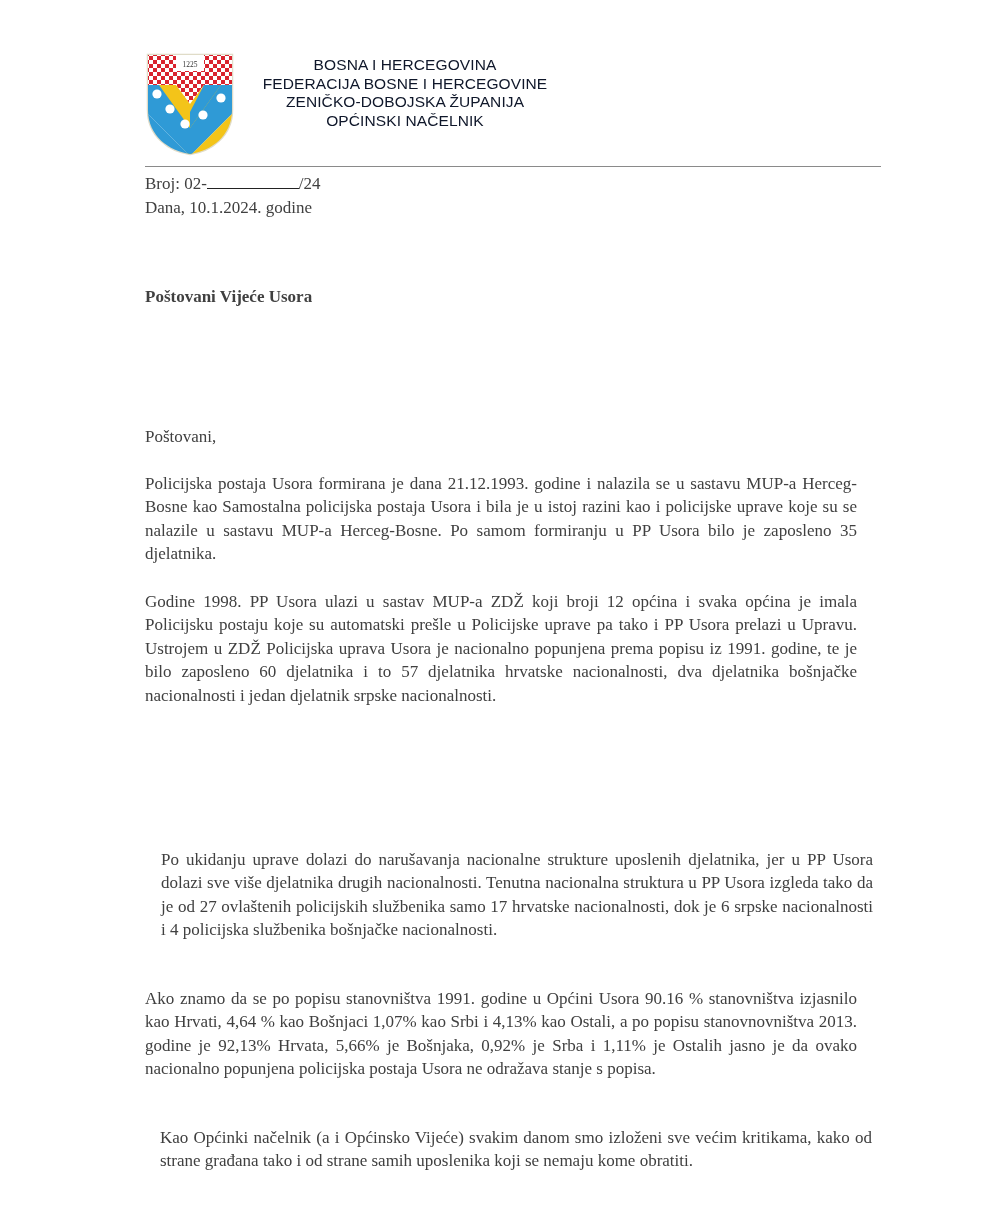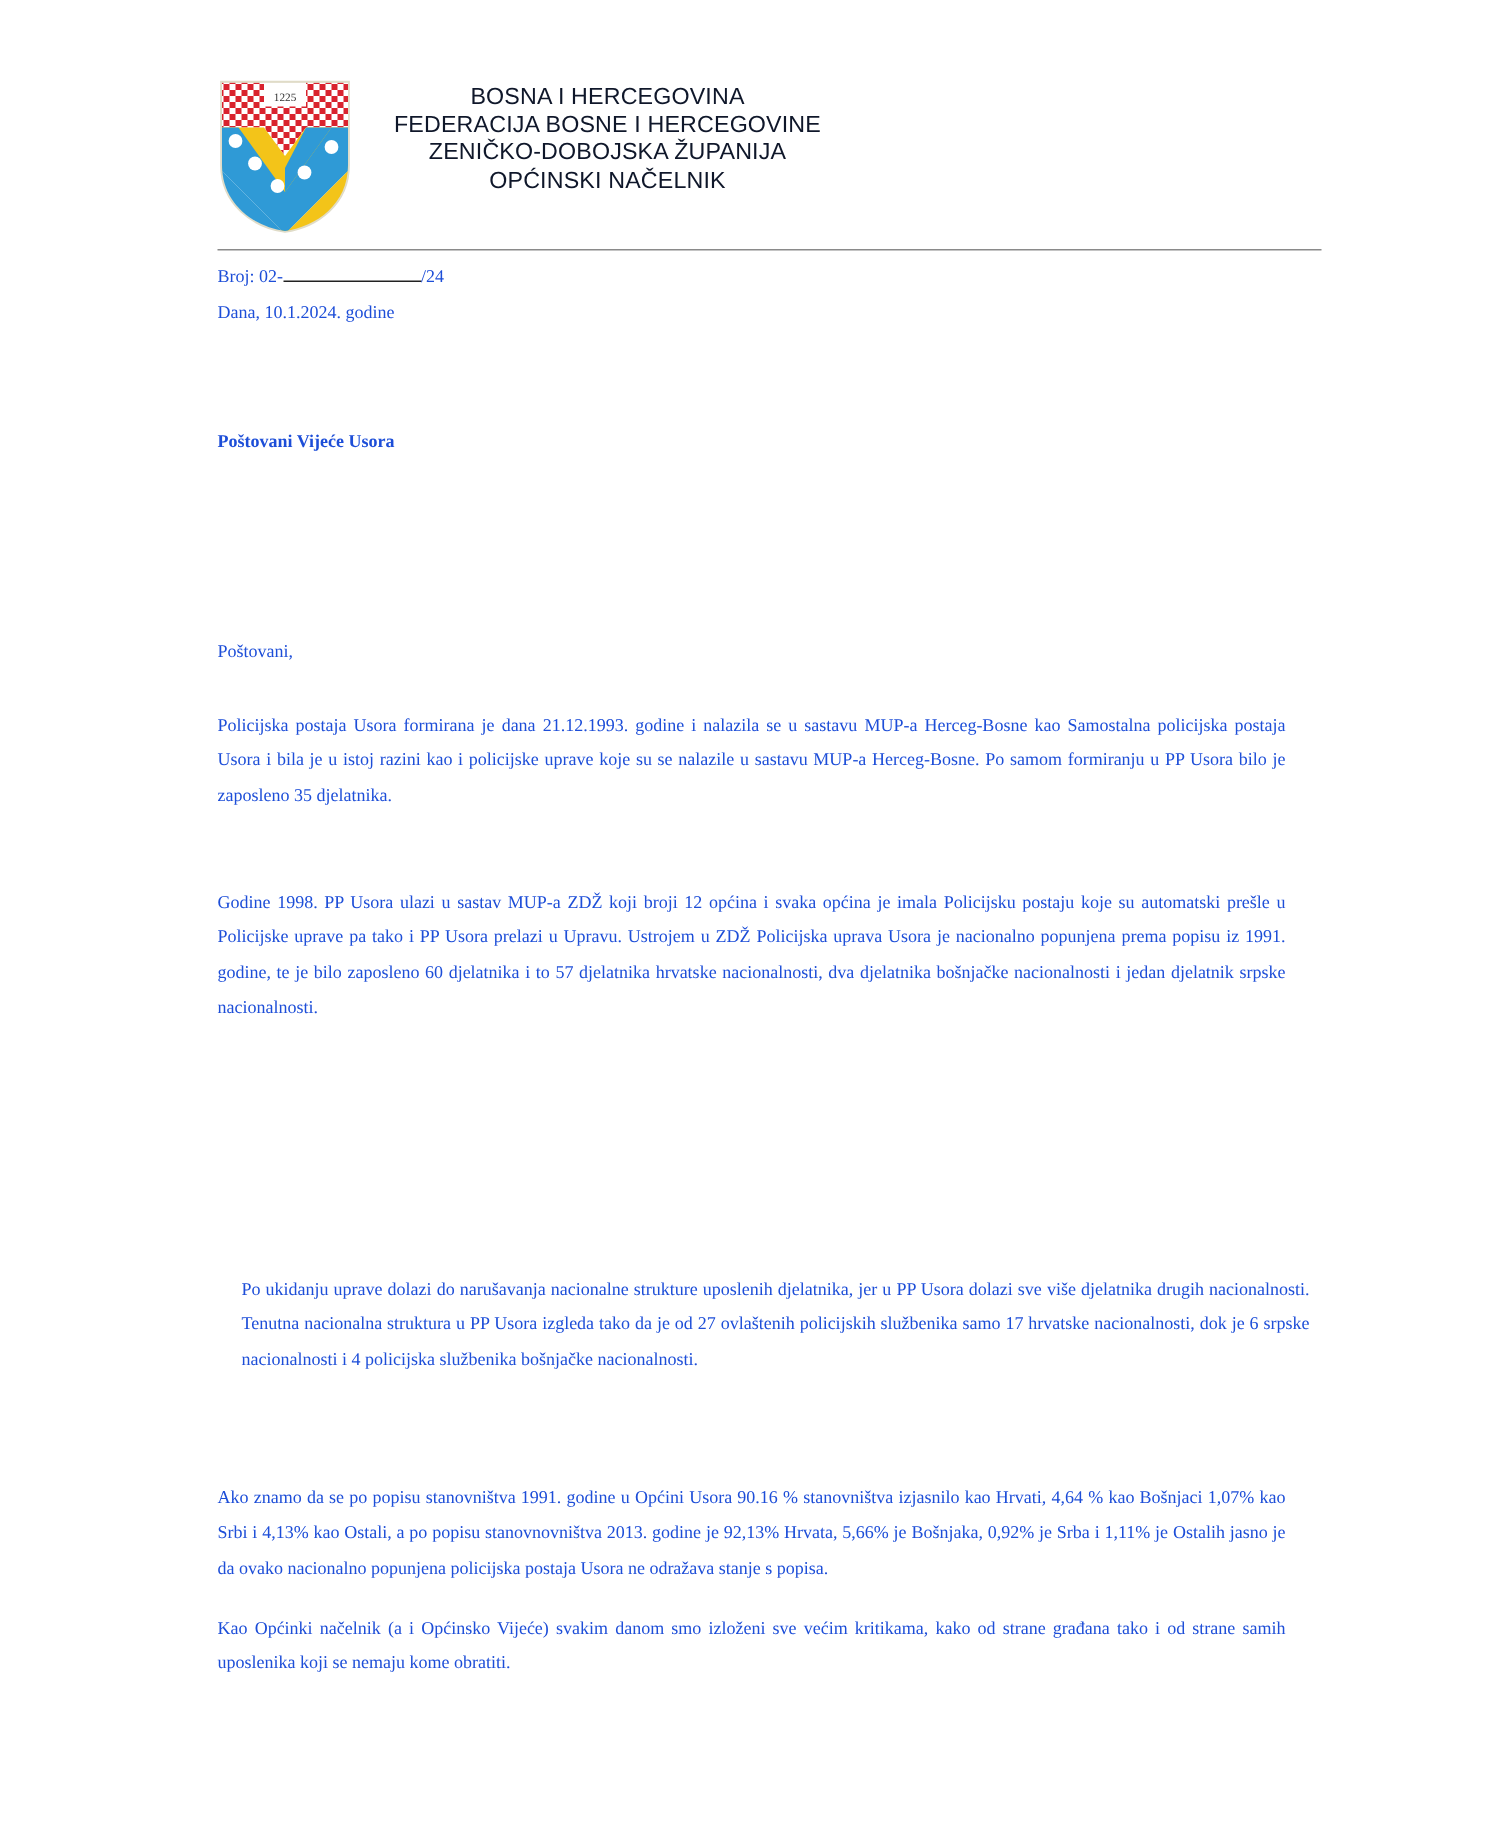--- a/index.html
+++ b/index.html
@@ -7,36 +7,36 @@
   .page { position: absolute; left: 0; top: 0; width: 824px; height: 1226px; background: #fff; }
 
   .letterhead { position: absolute; left: 145px; top: 50px; width: 740px; height: 110px; }
   .crest { position: absolute; left: 0; top: 2px; width: 90px; height: 104px; }
   .authority { position: absolute; left: 105px; top: 6px; width: 310px; text-align: center;
     font-family: "Liberation Sans", sans-serif; font-size: 15.5px; line-height: 18.6px; color: #0f172a; letter-spacing: 0.1px; }
   .authority div { white-space: nowrap; }
 
   .rule { position: absolute; left: 145px; top: 166px; width: 736px; height: 0; border-top: 1.5px solid #8a8a8a; }
 
-  .serif { font-family: "Liberation Serif", serif; font-size: 12px; color: #1d4ed8; }
+  .serif { font-family: "Liberation Serif", serif; font-size: 17px; color: #404040; }
   .ref { position: absolute; left: 145px; top: 172px; line-height: 24px; }
   .ref .blank { display: inline-block; width: 92px; border-bottom: 1.2px solid #222; height: 14px; vertical-align: baseline; }
 
   .recipient { position: absolute; left: 145px; top: 287px; font-weight: bold; }
   .subject { position: absolute; left: 145px; top: 356px; }
   .subject b { font-weight: bold; }
   .greeting { position: absolute; left: 145px; top: 427px; }
 
   .para { position: absolute; left: 145px; width: 712px; text-align: justify; line-height: 23.4px; }
   .p1 { top: 472px; }
   .p2 { top: 590px; }
   .p3 { top: 754px; }
   .p4 { top: 848px; margin-left: 16px; }
   .p5 { top: 987px; }
-  .p6 { top: 1074px; }
+  .p6 { top: 1126px; margin-left: 15px; }
 </style>
 </head>
 <body>
 
 <div class="page">
 
   <div class="letterhead">
     <svg class="crest" viewBox="0 0 90 104" xmlns="http://www.w3.org/2000/svg">
       <defs>
         <pattern id="chk" width="8" height="8" patternUnits="userSpaceOnUse">

